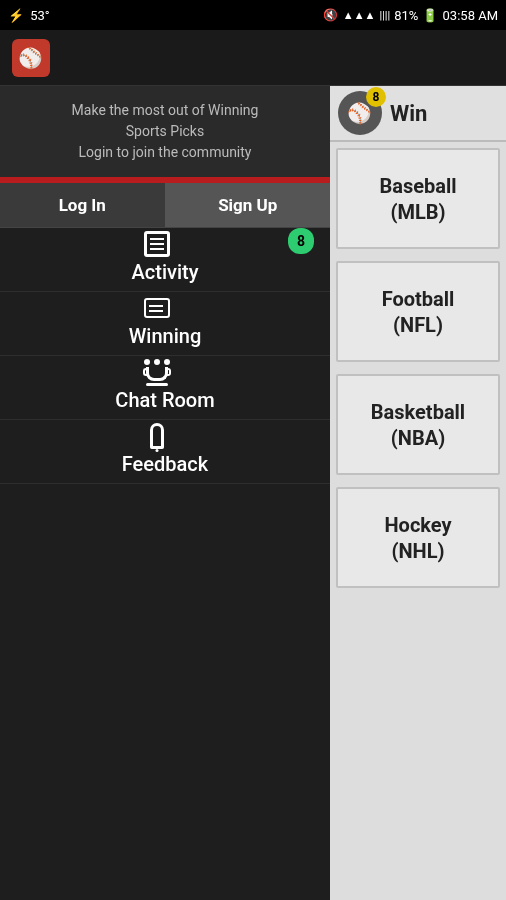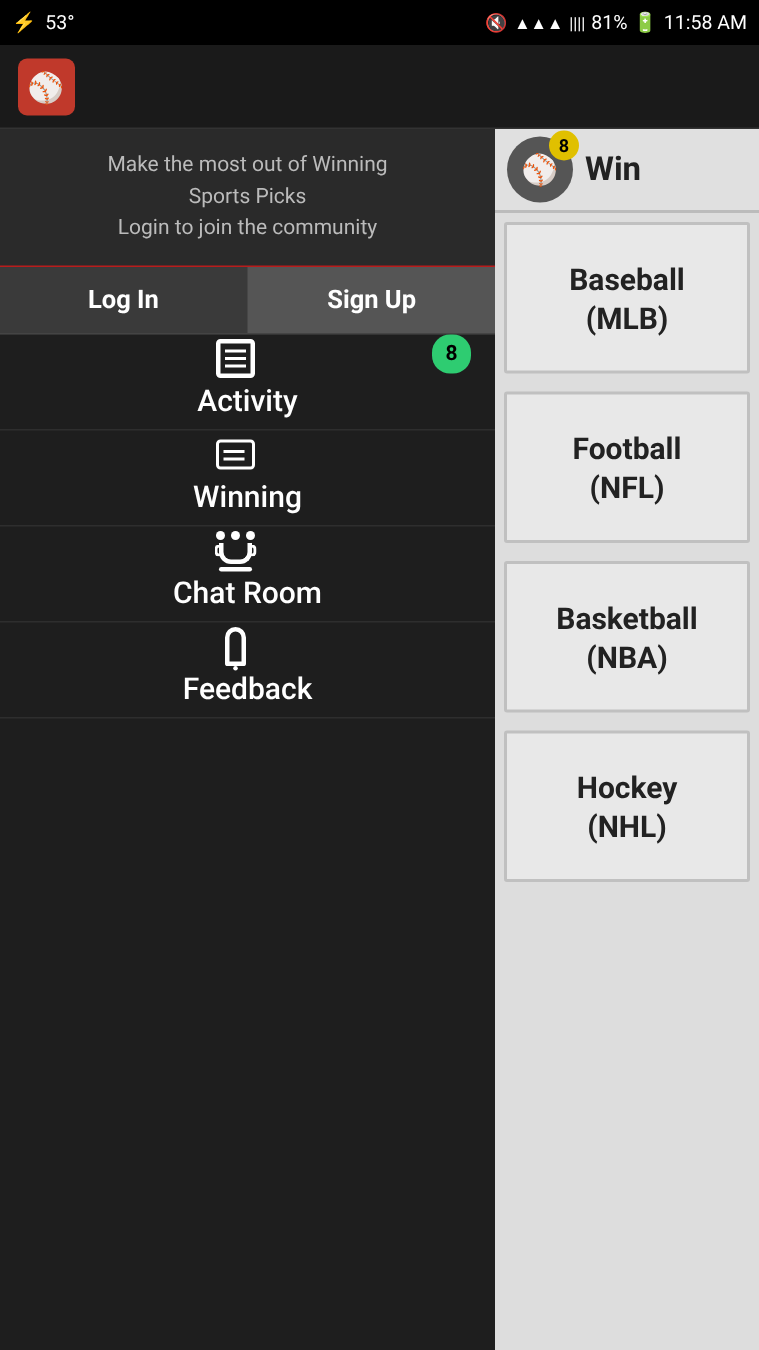--- a/index.html
+++ b/index.html
@@ -81,21 +81,21 @@
       flex-shrink: 0;
     }
 
     .drawer-promo {
       background: #2a2a2a;
       padding: 14px 10px;
       text-align: center;
       color: #bbb;
       font-size: 14px;
       line-height: 1.5;
-      border-bottom: 1px solid #b91c1c;
+      border-bottom: 6px solid #b91c1c;
     }
 
     .drawer-auth {
       display: flex;
       background: #2a2a2a;
       border-bottom: 1px solid #444;
     }
     .auth-btn {
       flex: 1;
       padding: 12px 16px;
@@ -340,21 +340,21 @@
   <div class="status-left">
     <span>⚡</span>
     <span>53°</span>
   </div>
   <div class="status-right">
     <span style="font-size:12px;">🔇</span>
     <span style="font-size:11px;">▲▲▲</span>
     <span style="font-size:11px;">||||</span>
     <span>81%</span>
     <span>🔋</span>
-    <span>11:58 AM</span>
+    <span>03:58 AM</span>
   </div>
 </div>
 
 <div class="app-header">
   <div class="app-logo">
     <span>⚾</span>
   </div>
 </div>
 
 <div class="main-layout">

